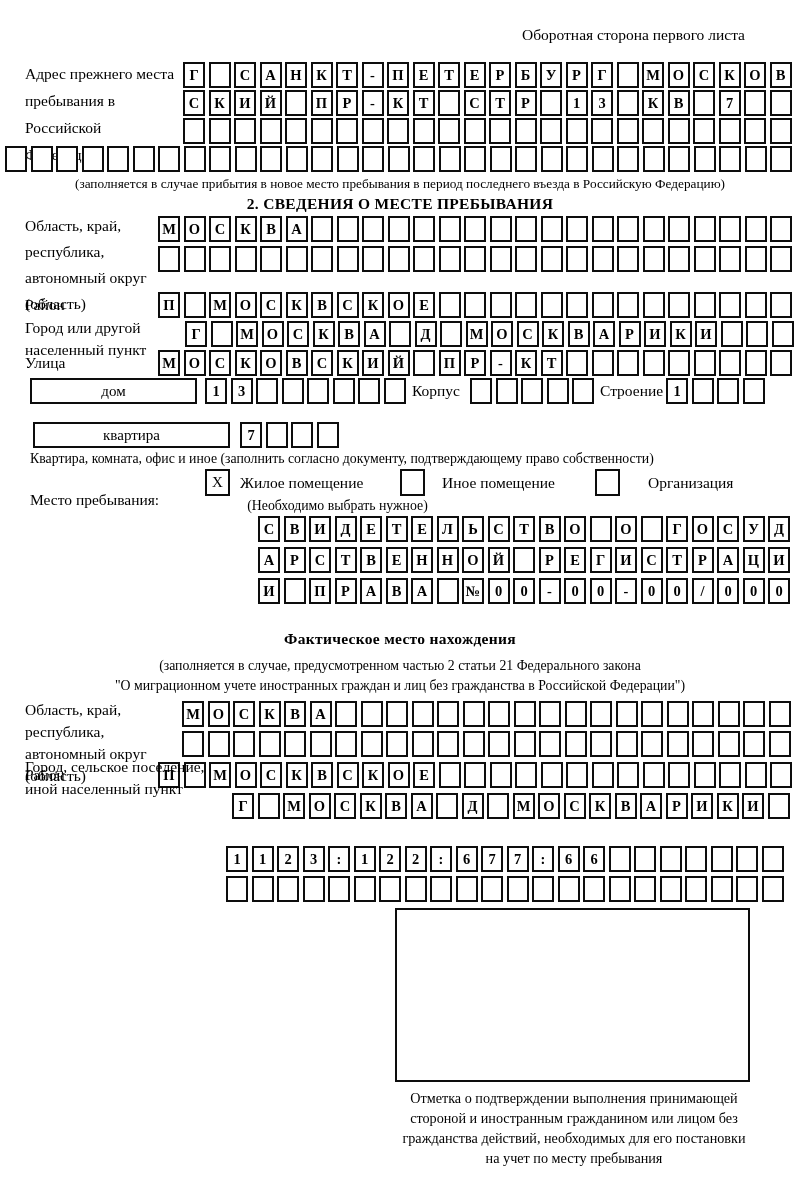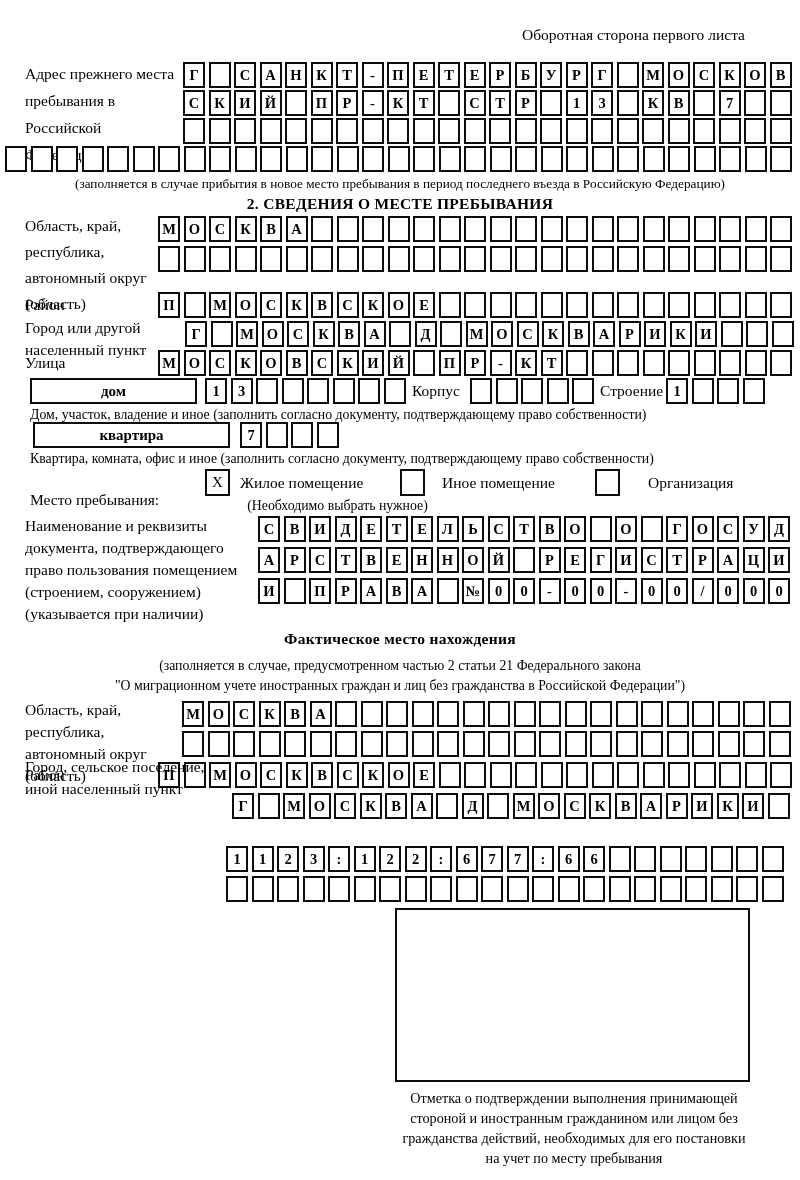--- a/index.html
+++ b/index.html
@@ -10,21 +10,21 @@
   .lbl{font-size:15.5px;line-height:26px;}
   .lbl-sm{font-size:15.5px;line-height:22px;}
   .note{font-size:13.3px;line-height:17px;}
   .hdr{font-weight:bold;font-size:15.5px;letter-spacing:.3px;}
 
   .cellrow{display:flex;}
   .cell{flex:0 0 auto;width:22px;height:26px;margin-right:3.5px;border:2px solid #0d0d0d;
         box-sizing:border-box;display:flex;align-items:center;justify-content:center;
         font-size:14.5px;font-weight:bold;background:#fff;}
   .widebox{border:2px solid #0d0d0d;box-sizing:border-box;height:26px;display:flex;
-           align-items:center;justify-content:center;font-size:15px;background:#fff;font-weight:bold;}
+           align-items:center;justify-content:center;font-size:15px;background:#fff;}
   .checkbox{width:25px;height:27px;border:2px solid #0d0d0d;box-sizing:border-box;
             display:flex;align-items:center;justify-content:center;font-size:15px;background:#fff;}
   .stampbox{border:2.5px solid #0d0d0d;box-sizing:border-box;background:#fff;}
   .ctr{text-align:center;}
 </style>
 </head>
 <body>
 
 <div id="page">
 
@@ -307,41 +307,39 @@
       <span class="cell"></span>
       <span class="cell"></span>
     </div>
   <div class="abs lbl" style="left:600px;top:378px;">Строение</div>
   <div class="abs cellrow" style="left:666px;top:378px;">
       <span class="cell">1</span>
       <span class="cell"></span>
       <span class="cell"></span>
       <span class="cell"></span>
     </div>
-  <div class="abs note" style="left:30px;top:406px;font-size:13.8px;">Дом, участок, владение и иное (заполнить согласно документу, подтверждающему право собственности)</div>
 
   <div class="abs widebox" style="left:33px;top:422px;width:197px;">квартира</div>
   <div class="abs cellrow" style="left:240px;top:422px;">
       <span class="cell">7</span>
       <span class="cell"></span>
       <span class="cell"></span>
       <span class="cell"></span>
     </div>
   <div class="abs note" style="left:30px;top:450px;font-size:13.8px;">Квартира, комната, офис и иное (заполнить согласно документу, подтверждающему право собственности)</div>
 
   <div class="abs lbl" style="left:30px;top:470px;margin-top:17px;">Место пребывания:</div>
   <div class="abs checkbox" style="left:205px;top:469px;">X</div>
   <div class="abs lbl" style="left:240px;top:470px;">Жилое помещение</div>
   <div class="abs checkbox" style="left:400px;top:469px;"></div>
   <div class="abs lbl" style="left:442px;top:470px;">Иное помещение</div>
   <div class="abs checkbox" style="left:595px;top:469px;"></div>
   <div class="abs lbl" style="left:648px;top:470px;">Организация</div>
   <div class="abs note ctr" style="left:230px;top:497px;width:215px;font-size:13.8px;">(Необходимо выбрать нужное)</div>
 
-  <div class="abs lbl-sm" style="left:25px;top:515px;width:225px;">Наименование и реквизиты документа, подтверждающего право пользования помещением (строением, сооружением) (указывается при наличии)</div>
   <div class="abs cellrow" style="left:258px;top:516px;">
       <span class="cell">С</span>
       <span class="cell">В</span>
       <span class="cell">И</span>
       <span class="cell">Д</span>
       <span class="cell">Е</span>
       <span class="cell">Т</span>
       <span class="cell">Е</span>
       <span class="cell">Л</span>
       <span class="cell">Ь</span>

